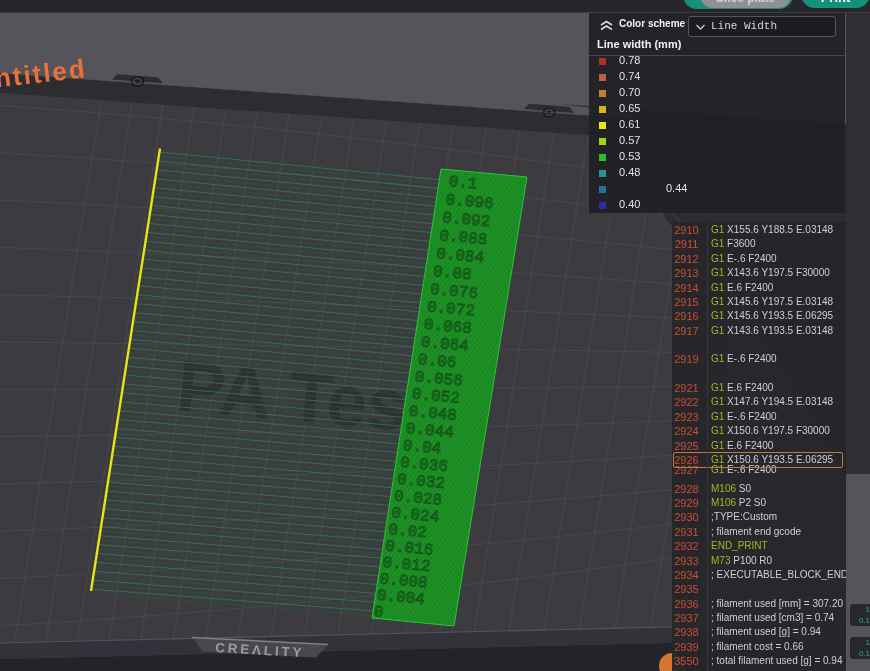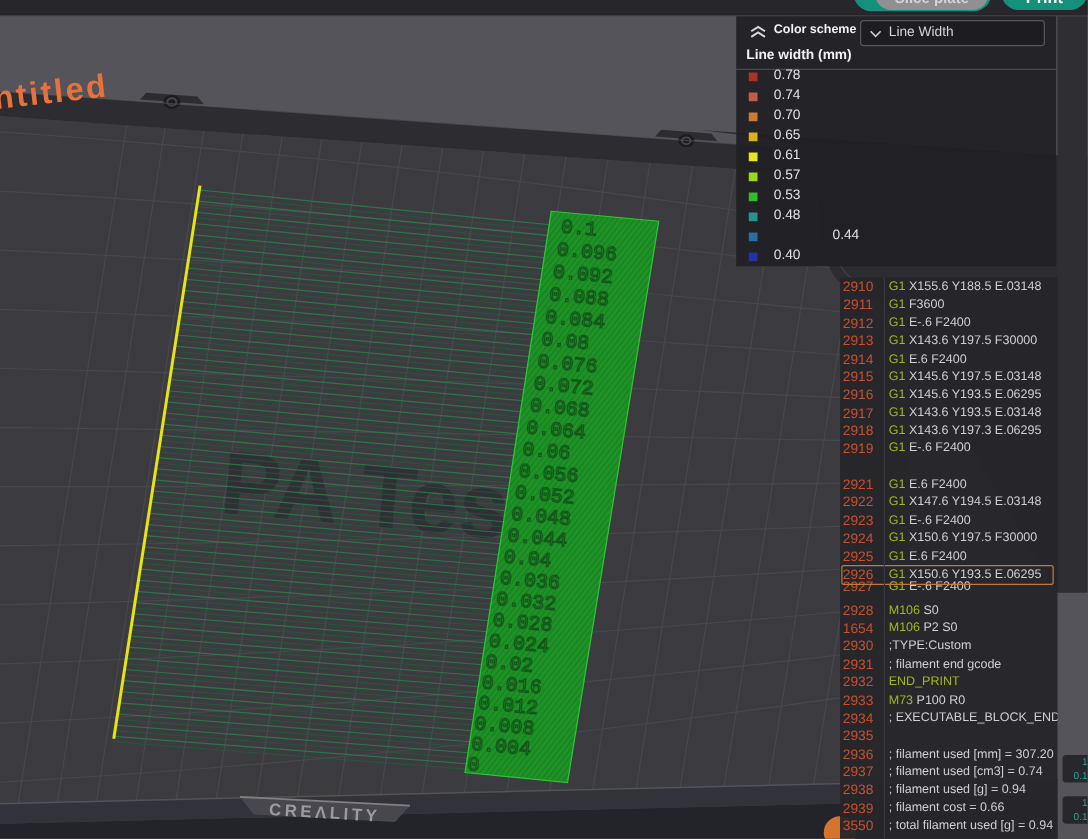--- a/index.html
+++ b/index.html
@@ -224,21 +224,21 @@
 <div id="colorpanel">
     <svg style="position:absolute;left:10px;top:6px" width="15" height="14" viewBox="0 0 15 14">
       <path d="M2 6 L7.5 2.5 L13 6" fill="none" stroke="#d8d8dc" stroke-width="1.6"></path>
       <path d="M2 10.5 L7.5 7 L13 10.5" fill="none" stroke="#d8d8dc" stroke-width="1.6"></path>
     </svg>
     <div style="position:absolute;left:30px;top:5px;font-size:10px;font-weight:bold;color:#f2f2f4;">Color scheme</div>
     <div style="position:absolute;left:99px;top:3px;width:146px;height:19px;background:#1d1d21;border:1px solid #55555b;border-radius:3px;">
       <svg style="position:absolute;left:6px;top:6px" width="11" height="8" viewBox="0 0 11 8">
         <path d="M1.5 2 L5.5 6 L9.5 2" fill="none" stroke="#c8c8cc" stroke-width="1.4"></path>
       </svg>
-      <div style="position:absolute;left:22px;top:3px;font-size:11px;color:#d5d5d8;">Line Width</div>
+      <div style="position:absolute;left:22px;top:3px;font-size:11px;color:#d5d5d8;font-family:Liberation Mono, monospace;">Line Width</div>
     </div>
     <div style="position:absolute;left:8px;top:25px;font-size:11px;font-weight:bold;color:#f2f2f4;">Line width (mm)</div>
     <div style="position:absolute;left:0;top:42px;width:256px;height:1px;background:#47474d;"></div>
     <div style="position:absolute;left:10px;top:45px;width:7px;height:7px;background:#a93226;"></div>
     <div style="position:absolute;left:30px;top:41px;font-size:11px;color:#e2e2e6;">0.78</div>
     <div style="position:absolute;left:10px;top:61px;width:7px;height:7px;background:#c05e45;"></div>
     <div style="position:absolute;left:30px;top:57px;font-size:11px;color:#e2e2e6;">0.74</div>
     <div style="position:absolute;left:10px;top:77px;width:7px;height:7px;background:#cc7a33;"></div>
     <div style="position:absolute;left:30px;top:73px;font-size:11px;color:#e2e2e6;">0.70</div>
     <div style="position:absolute;left:10px;top:93px;width:7px;height:7px;background:#d9b31c;"></div>
@@ -282,24 +282,20 @@
       <span class="gtxt"><span class="kw">G1</span><span class="tx"> X145.6 Y197.5 E.03148</span></span>
     </div>
     <div class="grow" style="top:87.2px;">
       <span class="lnum">2916</span>
       <span class="gtxt"><span class="kw">G1</span><span class="tx"> X145.6 Y193.5 E.06295</span></span>
     </div>
     <div class="grow" style="top:101.6px;">
       <span class="lnum">2917</span>
       <span class="gtxt"><span class="kw">G1</span><span class="tx"> X143.6 Y193.5 E.03148</span></span>
     </div>
-    <div class="grow" style="top:116.0px;">
-      <span class="lnum">2918</span>
-      <span class="gtxt"><span class="kw">G1</span><span class="tx"> X143.6 Y197.3 E.06295</span></span>
-    </div>
     <div class="grow" style="top:130.3px;">
       <span class="lnum">2919</span>
       <span class="gtxt"><span class="kw">G1</span><span class="tx"> E-.6 F2400</span></span>
     </div>
     <div class="grow" style="top:159.1px;">
       <span class="lnum">2921</span>
       <span class="gtxt"><span class="kw">G1</span><span class="tx"> E.6 F2400</span></span>
     </div>
     <div class="grow" style="top:173.4px;">
       <span class="lnum">2922</span>
@@ -323,21 +319,21 @@
     </div>
     <div class="grow" style="top:241px;padding-left:12px;">
       <span class="lnum">2927</span>
       <span class="gtxt"><span class="kw">G1</span><span class="tx"> E-.6 F2400</span></span>
     </div>
     <div class="grow" style="top:259.7px;">
       <span class="lnum">2928</span>
       <span class="gtxt"><span class="kw">M106</span><span class="tx"> S0</span></span>
     </div>
     <div class="grow" style="top:274.0px;">
-      <span class="lnum">1654</span>
+      <span class="lnum">2929</span>
       <span class="gtxt"><span class="kw">M106</span><span class="tx"> P2 S0</span></span>
     </div>
     <div class="grow" style="top:288.4px;">
       <span class="lnum">2930</span>
       <span class="gtxt"><span class="tx">;TYPE:Custom</span></span>
     </div>
     <div class="grow" style="top:302.8px;">
       <span class="lnum">2931</span>
       <span class="gtxt"><span class="tx">; filament end gcode</span></span>
     </div>

